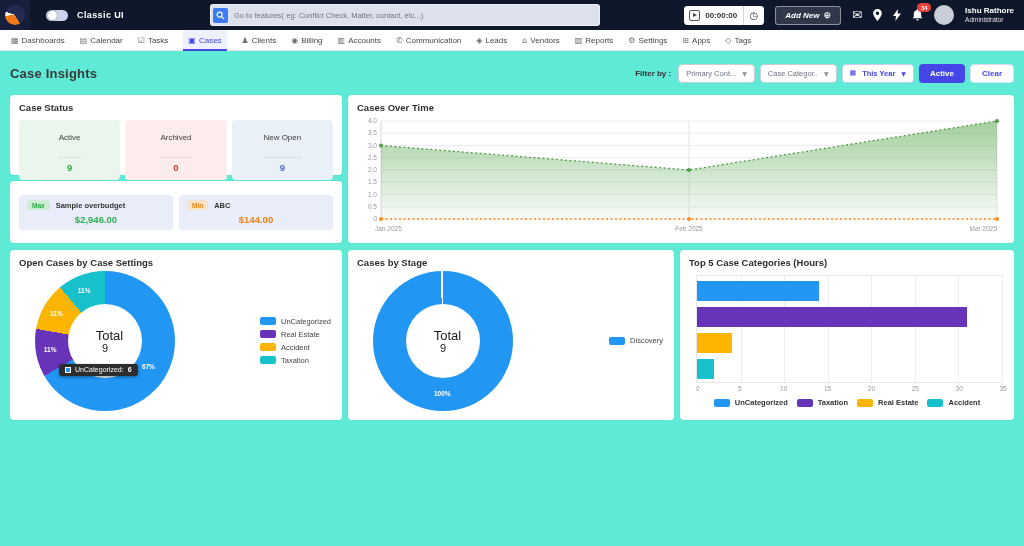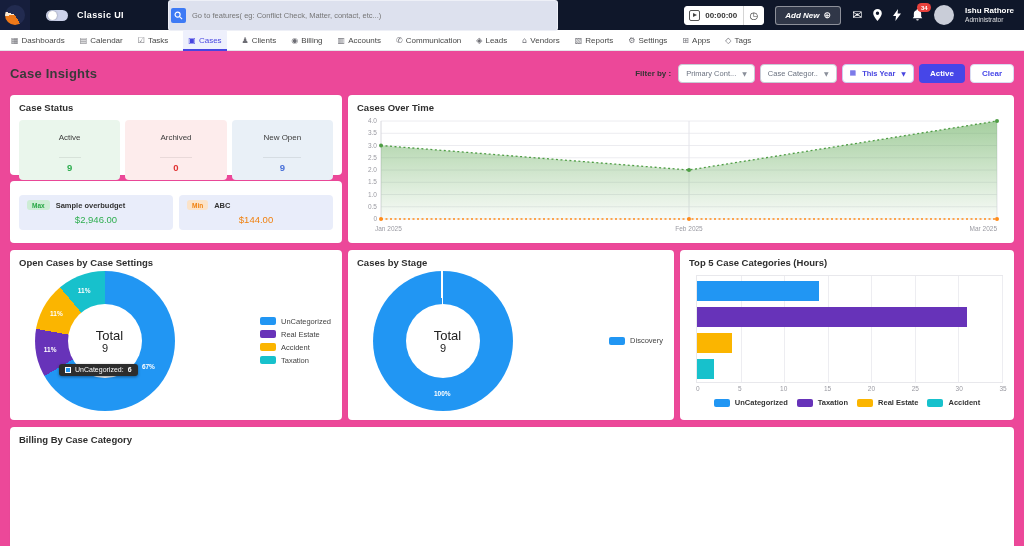--- a/index.html
+++ b/index.html
@@ -6,21 +6,21 @@
   html,body { width:1024px; height:546px; overflow:hidden; background:#fff;
     font-family:"Liberation Sans","DejaVu Sans",sans-serif; }
 
   
   .topbar{height:30px;background:#0f172a;display:flex;align-items:center;color:#fff;}
   .logo-box{width:30px;height:30px;background:#161e3c;display:flex;align-items:center;justify-content:center;flex:0 0 auto;}
   .logo-circle{width:20px;height:20px;border-radius:50%;background:conic-gradient(from 150deg,#f07818 0 115deg,#fde9d2 115deg 140deg,#222b50 140deg 360deg);}
   .toggle{width:22px;height:11px;border-radius:6px;background:#ccd2ea;margin-left:16px;position:relative;cursor:pointer;}
   .toggle::after{content:"";position:absolute;width:9px;height:9px;border-radius:50%;background:#fff;top:1px;left:2px;box-shadow:0 0 2px rgba(0,0,0,.4);}
   .brand{font-size:9px;font-weight:bold;margin-left:9px;letter-spacing:.4px;}
-  .search{margin-left:44px;width:390px;height:31px;background:#dde1ee;border-radius:3px;display:flex;align-items:center;padding:0 2px;border:1px solid rgba(255,255,255,.5);}
+  .search{margin-left:86px;width:390px;height:22px;background:#dde1ee;border-radius:3px;display:flex;align-items:center;padding:0 2px;border:1px solid rgba(255,255,255,.5);}
   .search-btn{width:15px;height:15px;background:#3d7af5;border-radius:2px;display:flex;align-items:center;justify-content:center;cursor:pointer;flex:0 0 auto;}
   .search-input{flex:1;background:transparent;border:none;outline:none;font-size:7.5px;color:#5a6277;padding:0 6px;font-family:inherit;}
   .tb-right{margin-left:auto;display:flex;align-items:center;gap:11px;padding-right:10px;}
   .timer{background:#fff;border-radius:3px;display:flex;align-items:center;height:19px;color:#333;border:1px solid #fff;}
   .play-btn{width:11px;height:11px;border:1px solid #555;border-radius:2px;margin-left:4px;position:relative;cursor:pointer;}
   .play-btn::after{content:"";position:absolute;left:3px;top:2.5px;border-left:4px solid #444;border-top:2.5px solid transparent;border-bottom:2.5px solid transparent;}
   .timer-time{font-size:8px;font-weight:bold;padding:0 6px 0 5px;}
   .stopwatch{border-left:1px solid #d5d5d5;width:20px;height:19px;display:flex;align-items:center;justify-content:center;font-size:10px;color:#444;cursor:pointer;font-family:"DejaVu Sans",sans-serif;}
   .addnew{border:1px solid rgba(255,255,255,.45);background:rgba(255,255,255,.14);border-radius:3px;height:19px;display:flex;align-items:center;gap:4px;padding:0 9px;font-size:8px;font-weight:600;cursor:pointer;font-style:italic;}
   .plus-glyph{font-size:9px;font-family:"DejaVu Sans",sans-serif;}
@@ -34,21 +34,21 @@
   .user-role{font-size:6.5px;opacity:.85;}
 
   
   .menubar{height:21px;background:#fff;border-bottom:1px solid #e4e4ea;display:flex;align-items:center;padding:0 11px;gap:15px;}
   .nav-item{display:flex;align-items:center;gap:3px;font-size:8px;color:#474747;height:21px;cursor:pointer;white-space:nowrap;}
   .nicon{font-size:8px;color:#6d6d74;font-family:"DejaVu Sans",sans-serif;}
   .nav-item.active{color:#4745e0;background:#eef0fc;box-shadow:inset 0 -2px 0 #4745e0;padding:0 5px;border-radius:2px 2px 0 0;}
   .nav-item.active .nicon{color:#4745e0;}
 
   
-  main{background:#ec4899;height:495px;padding:7px 10px 0;display:flex;flex-direction:column;gap:7px;}
+  main{background:#5eead4;height:495px;padding:7px 10px 0;display:flex;flex-direction:column;gap:7px;}
   .header-row{display:flex;align-items:center;height:30px;}
   .page-title{font-size:13px;font-weight:600;color:#3a3a3a;letter-spacing:.2px;}
   .filters{margin-left:auto;display:flex;align-items:center;gap:5px;}
   .filter-label{font-size:8px;font-weight:bold;color:#333;margin-right:2px;}
   .dd{background:#fff;border:1px solid #c8ccd6;border-radius:4px;height:19px;display:flex;align-items:center;gap:6px;padding:0 7px;font-size:7.5px;color:#6b7280;cursor:pointer;}
   .dd.blue{color:#4745e0;font-weight:600;border-color:#c9cdf0;}
   .caret{font-size:6px;color:#8a8f9a;font-family:"DejaVu Sans",sans-serif;}
   .dd.blue .caret{color:#4745e0;}
   .cal-glyph{font-size:7px;font-family:"DejaVu Sans",sans-serif;}
   .btn{height:19px;border-radius:4px;display:flex;align-items:center;padding:0 11px;font-size:8px;font-weight:600;cursor:pointer;}
@@ -65,21 +65,21 @@
   #time-card{flex:1;height:148px;}
   .status-tiles{display:flex;gap:5px;margin-top:7px;}
   .tile{flex:1;border-radius:4px;text-align:center;padding:6px 0 7px;}
   .tile-label{font-size:8px;font-weight:normal;color:#3b3b3b;display:inline-block;padding-bottom:15px;border-bottom:1px solid rgba(0,0,0,.08);}
   .tile-value{font-size:9.5px;font-weight:bold;margin-top:4px;}
   .billing-items{display:flex;gap:6px;margin-top:7px;}
   .b-item{flex:1;background:#e9edfa;border-radius:4px;padding:5px 8px;}
   .b-top{display:flex;align-items:center;gap:6px;}
   .b-badge{font-size:6.5px;font-weight:bold;border-radius:3px;padding:1.5px 5px;}
   .b-name{font-size:7.5px;font-weight:bold;color:#333;}
-  .b-amount{text-align:center;font-size:9.5px;font-weight:normal;margin-top:4px;}
+  .b-amount{text-align:center;font-size:9.5px;font-weight:bold;margin-top:4px;}
 
   .row2{display:flex;gap:6px;height:170px;}
   .row2 .card{display:flex;flex-direction:column;}
   #donut1-card{width:332px;} #donut2-card{width:326px;} #bars-card{flex:1;}
   .donut-area{flex:1;display:flex;align-items:center;}
   .donut-wrap{position:relative;width:140px;height:140px;margin-left:16px;flex:0 0 auto;}
   .donut{width:140px;height:140px;border-radius:50%;cursor:pointer;}
   .donut-hole{position:absolute;left:33px;top:33px;width:74px;height:74px;background:#fff;border-radius:50%;display:flex;flex-direction:column;align-items:center;justify-content:center;}
   .hole-label{font-size:13px;color:#222;margin-left:9px;}
   .hole-value{font-size:11px;color:#222;margin-top:-1px;}
@@ -423,18 +423,13 @@
             <span>Real Estate</span>
           </div>
           <div class="lg-item">
             <span class="lg-swatch" style="background: rgb(23, 193, 204);"></span>
             <span>Accident</span>
           </div>
         </div>
     </div>
   </div>
 
-  <div class="row3">
-    <div class="card" id="billing-cat-card">
-      <div class="card-title">Billing By Case Category</div>
-    </div>
-  </div>
 </main>
 
 </body></html>

